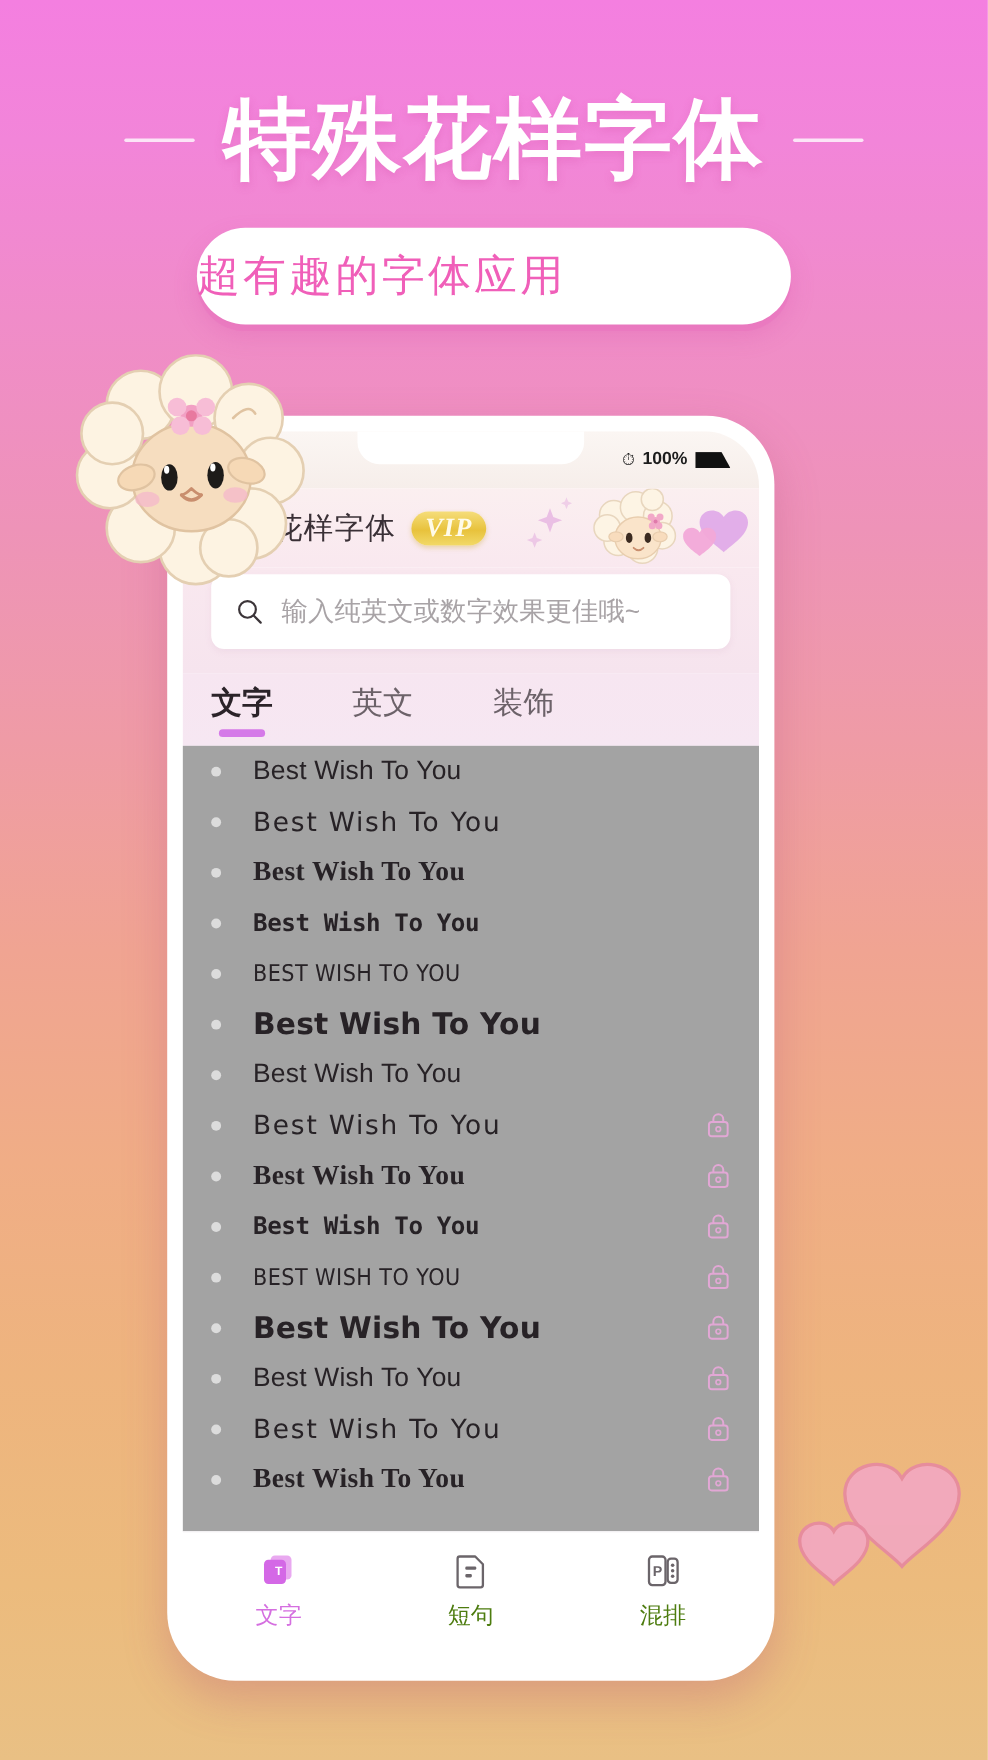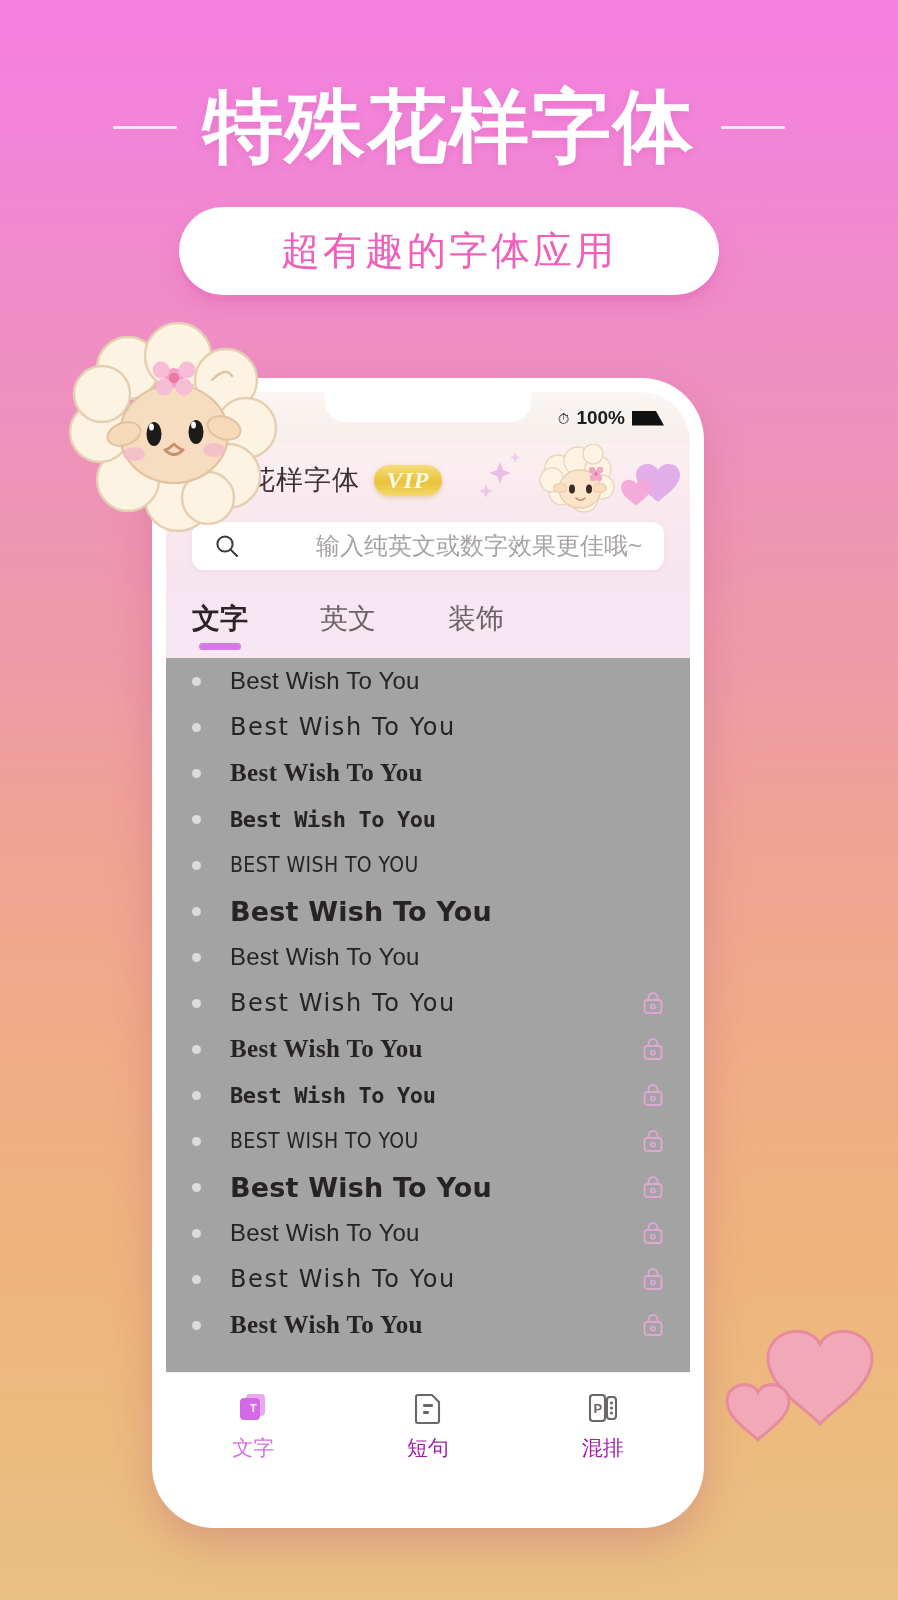--- a/index.html
+++ b/index.html
@@ -28,21 +28,21 @@
   }
   .dash{width:64px;height:3px;background:rgba(255,255,255,.78);border-radius:2px;}
   .promo-title{
     font-size:80px;font-weight:bold;color:#ffffff;letter-spacing:2px;
     line-height:1;text-shadow:0 3px 8px rgba(211,80,166,.30);
     white-space:nowrap;
   }
   .promo-pill{
     position:absolute;left:50%;transform:translateX(-50%);top:207px;
     width:540px;height:88px;border-radius:46px;background:#ffffff;
-    display:flex;align-items:center;justify-content:center;
+    display:flex;align-items:center;justify-content:flex-start;
     box-shadow:0 6px 0 rgba(232,110,190,.35), 0 10px 22px rgba(208,70,160,.22);
   }
   .promo-pill span{font-size:39px;color:#f05fb9;letter-spacing:3px;}
 
   
   .phone{
     position:absolute;left:152px;top:378px;width:552px;height:1150px;
     background:#ffffff;border-radius:62px;
     box-shadow:0 16px 40px rgba(176,70,120,.28);
   }
@@ -58,21 +58,21 @@
     padding:0 26px;box-sizing:border-box;
   }
   .statusbar.notch-wrap{background:linear-gradient(180deg,#fbf6f3 0%,#f6eeea 100%);}
   .notch{
     position:absolute;left:50%;transform:translateX(-50%);top:0;
     width:206px;height:30px;background:#ffffff;border-radius:0 0 20px 20px;
   }
   .carrier{font-size:19px;font-weight:bold;color:#1c1c1c;letter-spacing:-.3px;}
   .status-right{display:flex;align-items:center;gap:7px;}
   .alarm-glyph{font-size:15px;color:#1c1c1c;line-height:1;}
-  .batt-pct{font-size:19px;font-weight:bold;color:#1c1c1c;text-align:right;}
+  .batt-pct{font-size:16px;font-weight:bold;color:#1c1c1c;text-align:right;}
   .batt{
     width:32px;height:15px;background:#111;
     clip-path:polygon(0 0,74% 0,100% 100%,0 100%);
   }
 
   
   .appheader{
     position:relative;height:72px;
     background:linear-gradient(180deg,#fbeff0 0%,#f9e8ef 100%);
     display:flex;align-items:center;padding:0 26px;box-sizing:border-box;
@@ -90,24 +90,23 @@
     font-size:24px;font-weight:bold;font-style:italic;color:#fffbe8;letter-spacing:1px;
   }
   .hdr-deco{position:absolute;right:0;top:0;height:72px;width:230px;}
 
   
   .searchwrap{
     background:linear-gradient(180deg,#f9e8ef 0%,#f6e4ee 100%);
     padding:6px 26px 22px;
   }
   .searchbox{
-    height:48px;background:#ffffff;border-radius:12px;
+    height:68px;background:#ffffff;border-radius:12px;
     display:flex;align-items:center;padding:16px 22px;box-sizing:border-box;
     box-shadow:0 2px 6px rgba(190,140,175,.10);
-    justify-content:space-between;
   }
   .search-ph{font-size:24px;color:#a8a3a6;margin-left:16px;}
 
   
   .tabs{
     background:linear-gradient(180deg,#f7e6f1 0%,#f6e7f2 100%);
     display:flex;align-items:flex-start;padding:8px 26px 0;height:66px;box-sizing:border-box;
   }
   .tab{position:relative;margin-right:72px;padding-bottom:12px;cursor:pointer;}
   .tab span{font-size:28px;color:#6c6269;}
@@ -139,21 +138,21 @@
 
   
   .navbar{
     height:104px;background:#ffffff;border-top:1px solid #f0eef0;
     display:flex;align-items:center;
   }
   .navitem{
     flex:1;display:flex;flex-direction:column;align-items:center;gap:7px;cursor:pointer;
   }
   .navicon{width:38px;height:38px;display:block;}
-  .navlabel{font-size:21px;color:#a21caf;}
+  .navlabel{font-size:21px;color:#4d7c0f;}
   .navitem.active .navlabel{color:#d56fe0;}
 
   
   .deco{position:absolute;pointer-events:none;}
   .sheep-big{left:62px;top:322px;width:222px;height:222px;}
   .hearts-br{right:14px;top:1300px;width:160px;height:150px;}
 </style>
 </head>
 <body>
 

